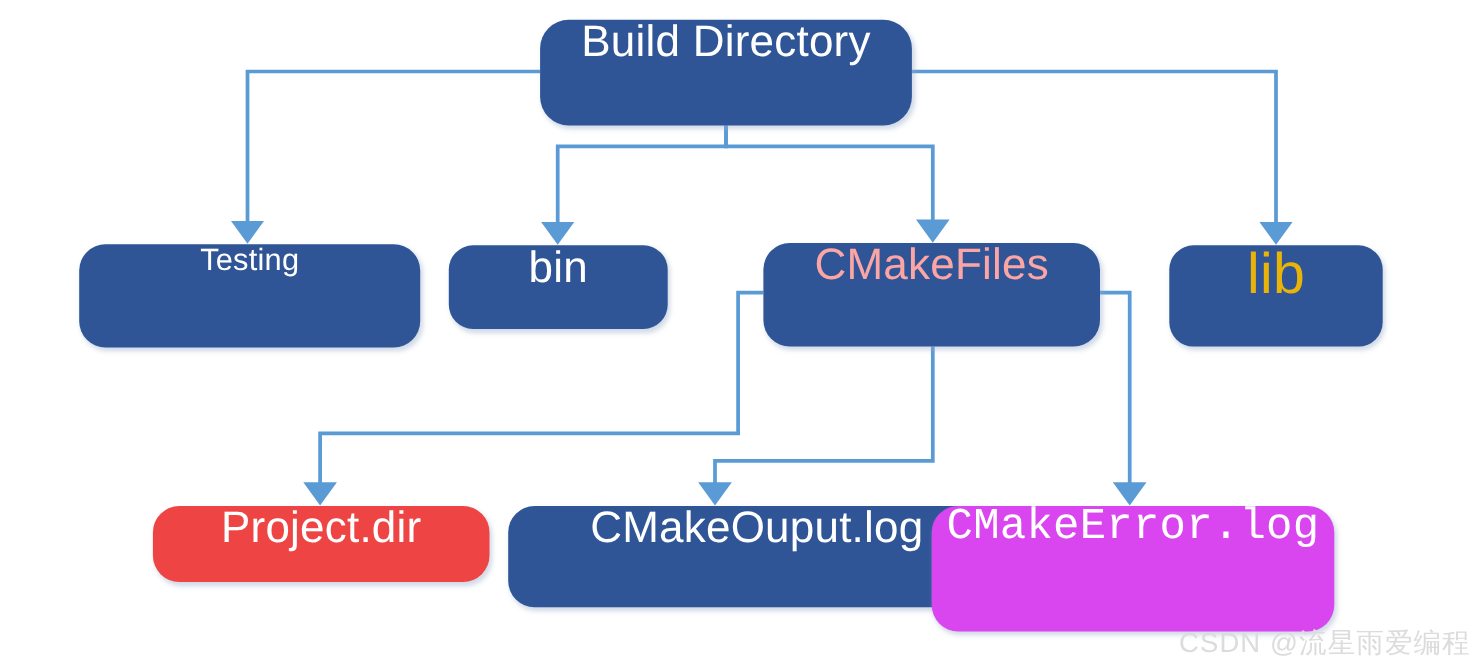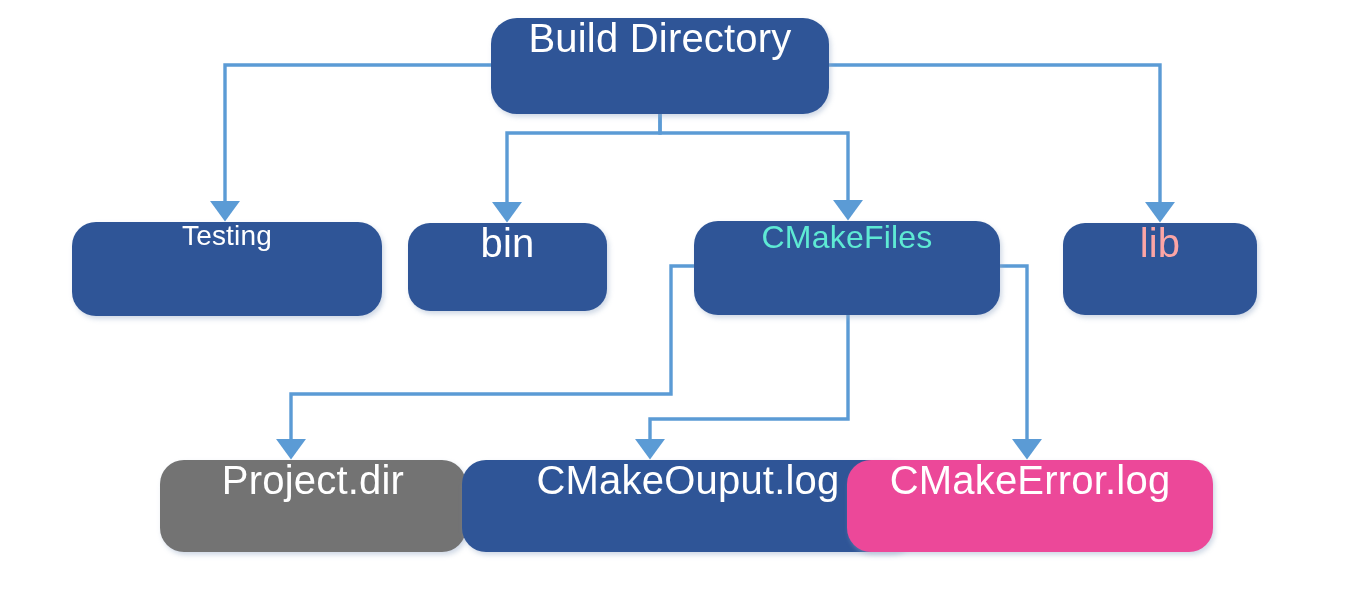--- a/index.html
+++ b/index.html
@@ -75,34 +75,35 @@
       </g>
   </svg>
 
   <div id="node-layer">
       <div class="node" style="left: 491px; top: 18px; width: 338px; height: 96px; font-size: 40px; border-radius: 26px; background: rgb(47, 85, 151); color: rgb(255, 255, 255);">
         <span class="node-label">Build Directory</span>
       </div>
       <div class="node" style="left: 72px; top: 222px; width: 310px; height: 94px; font-size: 28px; border-radius: 24px; background: rgb(47, 85, 151); color: rgb(255, 255, 255);">
         <span class="node-label">Testing</span>
       </div>
-      <div class="node" style="left: 408px; top: 223px; width: 199px; height: 88px; font-size: 40px; border-radius: 22px; background: rgb(47, 85, 151); color: rgb(255, 255, 255);">
+      <div class="node" style="left: 408px; top: 223px; width: 199px; height: 76px; font-size: 40px; border-radius: 22px; background: rgb(47, 85, 151); color: rgb(255, 255, 255);">
         <span class="node-label">bin</span>
       </div>
-      <div class="node" style="left: 694px; top: 221px; width: 306px; height: 94px; font-size: 32px; border-radius: 24px; background: rgb(47, 85, 151); color: #5eead4;">
+      <div class="node" style="left: 694px; top: 221px; width: 306px; height: 94px; font-size: 40px; border-radius: 24px; background: rgb(47, 85, 151); color: #fca5a5;">
         <span class="node-label">CMakeFiles</span>
       </div>
-      <div class="node" style="left: 1063px; top: 223px; width: 194px; height: 92px; font-size: 40px; border-radius: 22px; background: rgb(47, 85, 151); color: #fca5a5;">
+      <div class="node" style="left: 1063px; top: 223px; width: 194px; height: 92px; font-size: 52px; border-radius: 22px; background: rgb(47, 85, 151); color: #eab308;">
         <span class="node-label">lib</span>
       </div>
-      <div class="node" style="left: 139px; top: 460px; width: 306px; height: 92px; font-size: 40px; border-radius: 24px; background: #737373; color: rgb(255, 255, 255); margin-left: 21px;">
+      <div class="node" style="left: 139px; top: 460px; width: 306px; height: 69px; font-size: 40px; border-radius: 24px; background: #ef4444; color: rgb(255, 255, 255);">
         <span class="node-label">Project.dir</span>
       </div>
       <div class="node" style="left: 462px; top: 460px; width: 452px; height: 92px; font-size: 40px; border-radius: 24px; background: rgb(47, 85, 151); color: rgb(255, 255, 255);">
         <span class="node-label">CMakeOuput.log</span>
       </div>
-      <div class="node" style="left: 847px; top: 460px; width: 366px; height: 92px; font-size: 40px; border-radius: 24px; background: #ec4899; color: rgb(255, 255, 255);">
+      <div class="node" style="left: 847px; top: 460px; width: 366px; height: 114px; font-size: 40px; border-radius: 24px; background: #d946ef; color: rgb(255, 255, 255); font-family: Liberation Mono, monospace;">
         <span class="node-label">CMakeError.log</span>
       </div>
     </div>
 
+  <div class="watermark">CSDN @流星雨爱编程</div>
 
 </div>
 
 </body></html>

